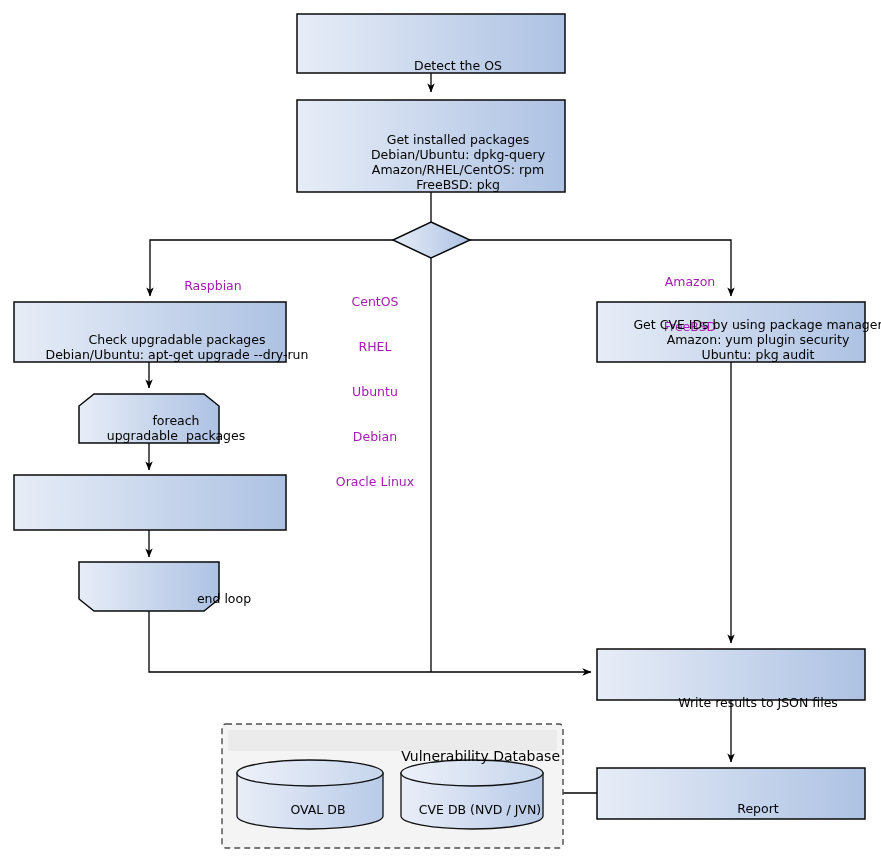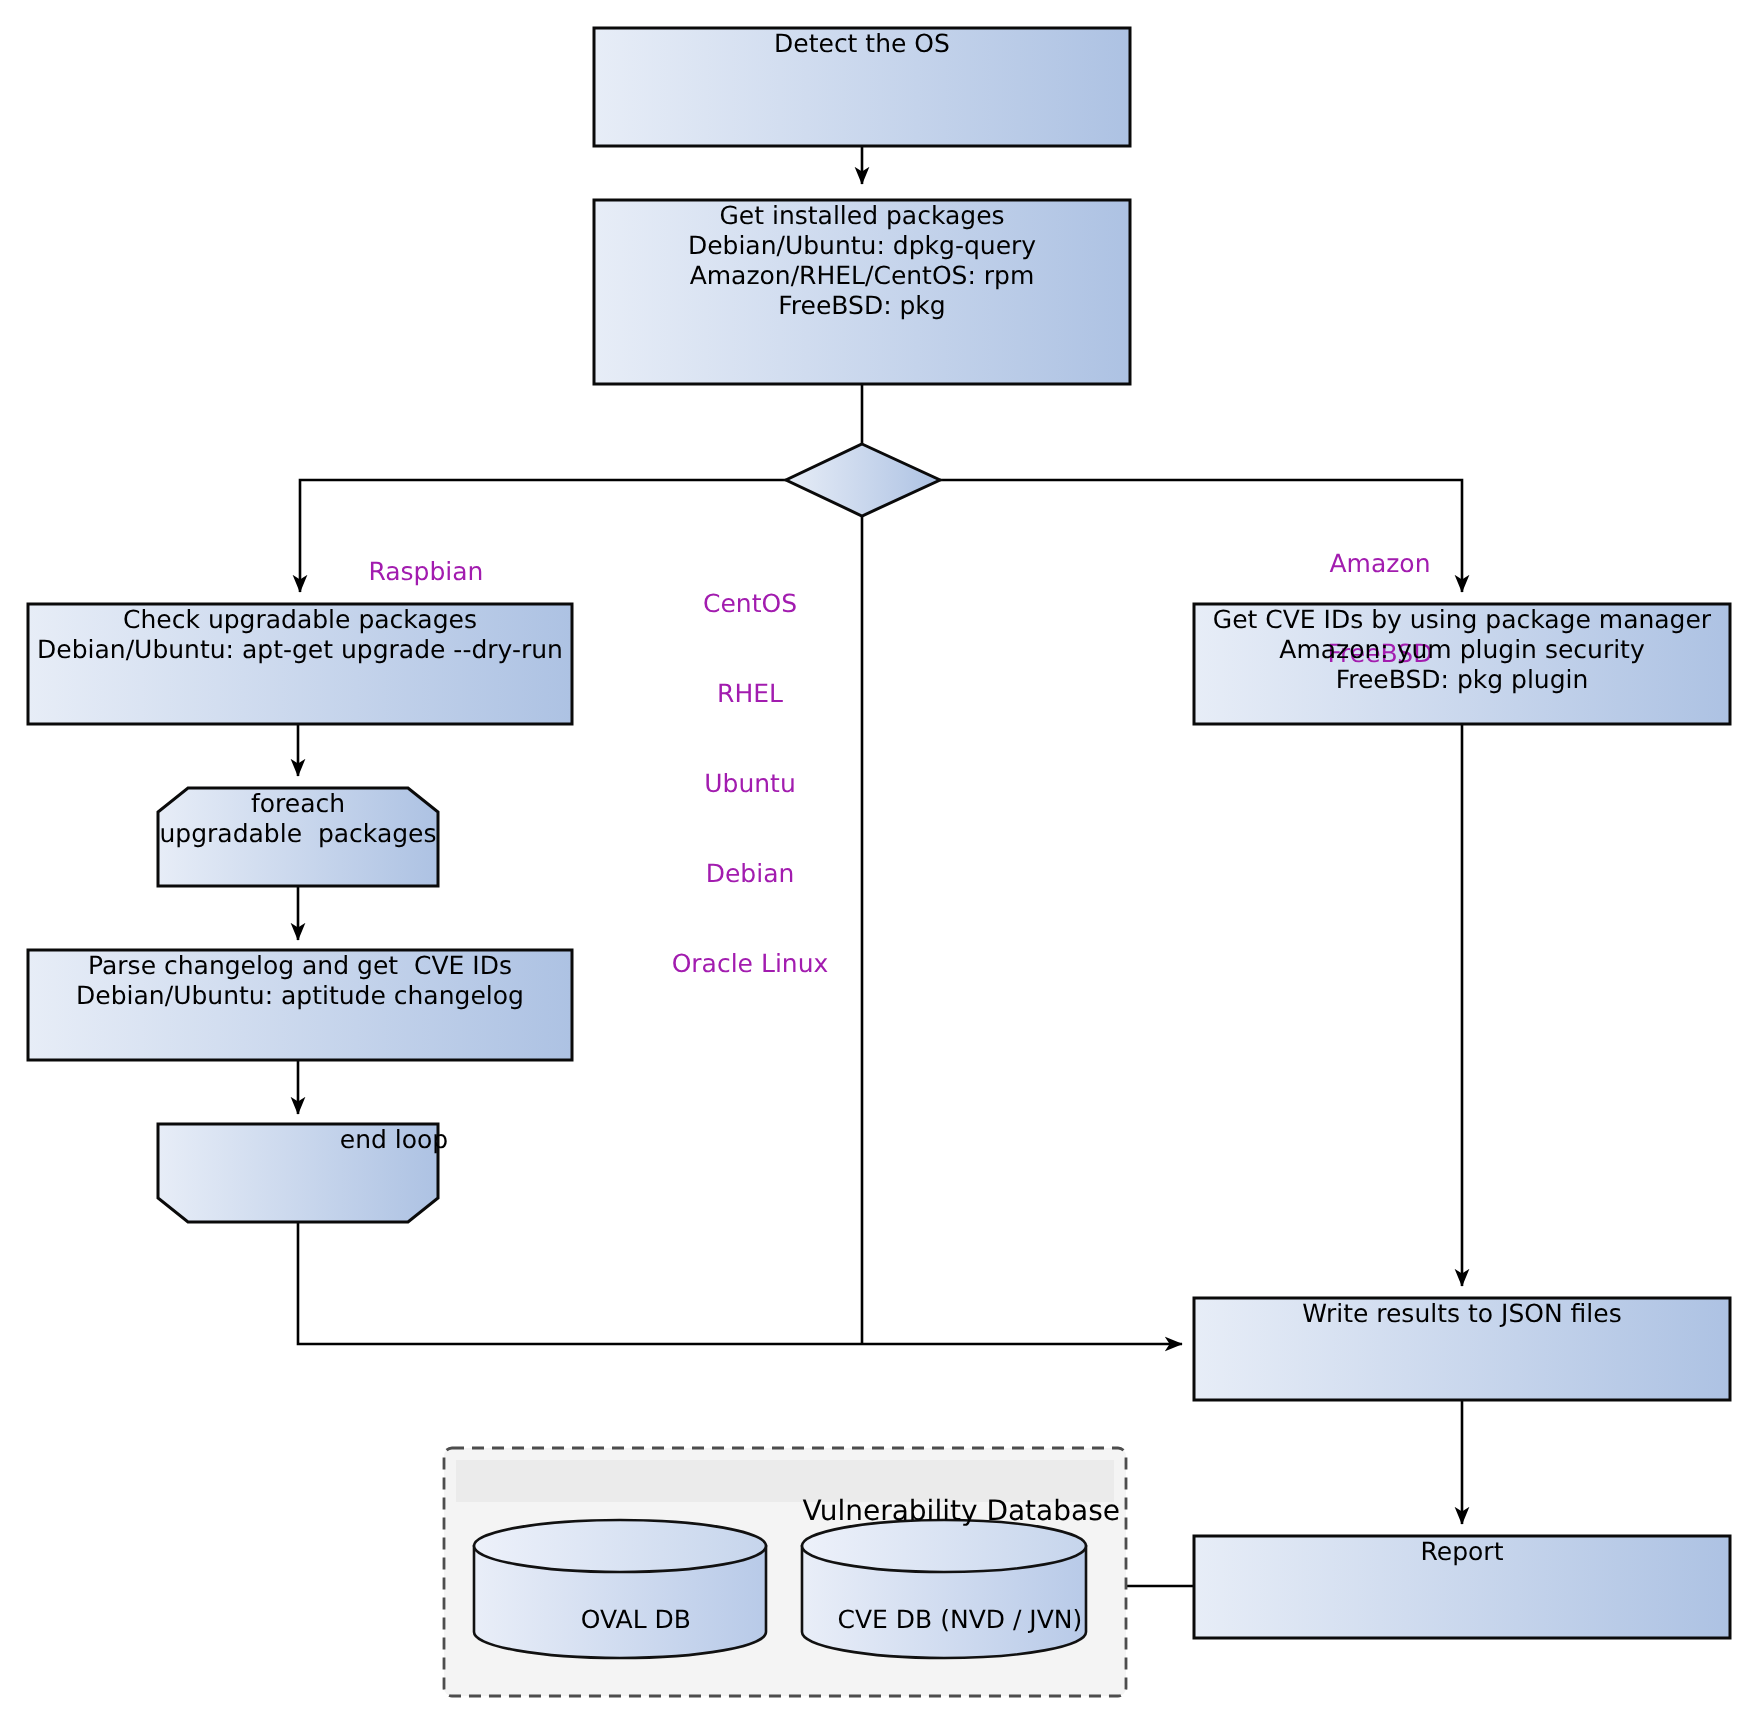--- a/index.html
+++ b/index.html
@@ -22,27 +22,28 @@
     left: 0;
     top: 0;
     width: 881px;
     height: 857px;
   }
   .node-text {
     position: absolute;
     display: flex;
     flex-direction: column;
     align-items: center;
-    justify-content: flex-start;
+    justify-content: flex-end;
     text-align: center;
     color: #000000;
     font-size: 12.5px;
     line-height: 15px;
     pointer-events: none;
     white-space: pre;
+    margin-left: 27px;
   }
   .edge-label {
     position: absolute;
     text-align: center;
     color: #a21caf;
     font-size: 12.5px;
     line-height: 15px;
     white-space: pre;
   }
   .group-title {
@@ -178,33 +179,29 @@
   <div class="node-text" style="left:14px; top:302px; width:272px; height:60px;">
     <span>Check upgradable packages</span>
     <span>Debian/Ubuntu: apt-get upgrade --dry-run</span>
   </div>
 
   <div class="node-text" style="left:79px; top:394px; width:140px; height:49px;">
     <span>foreach</span>
     <span>upgradable  packages</span>
   </div>
 
-  <div class="node-text" style="left:14px; top:475px; width:272px; height:55px;">
-    <span>Parse changelog and get  CVE IDs</span>
-    <span>Debian/Ubuntu: aptitude changelog</span>
-  </div>
 
   <div class="node-text" style="left:79px; top:562px; width:140px; height:44px;padding-left:48px;">
     <span>end loop</span>
   </div>
 
   <div class="node-text" style="left:597px; top:302px; width:268px; height:60px;">
     <span>Get CVE IDs by using package manager</span>
     <span>Amazon: yum plugin security</span>
-    <span>FreeBSD: pkg plugin</span>
+    <span>Ubuntu: pkg audit</span>
   </div>
 
   <div class="node-text" style="left:597px; top:649px; width:268px; height:61px;">
     <span>Write results to JSON files</span>
   </div>
 
   <div class="node-text" style="left:597px; top:768px; width:268px; height:48px;">
     <span>Report</span>
   </div>
 

